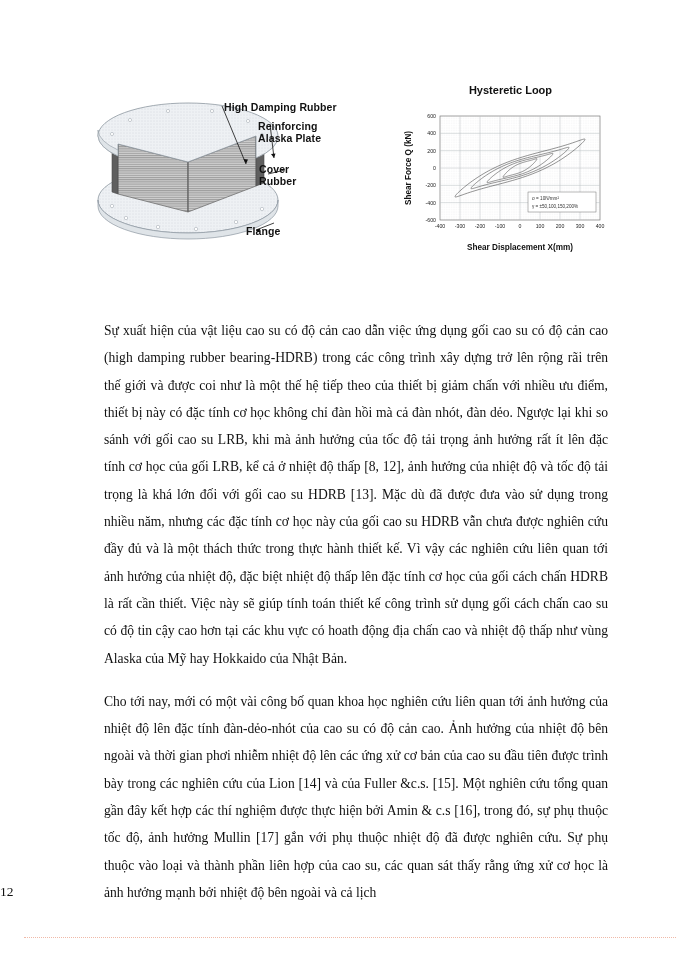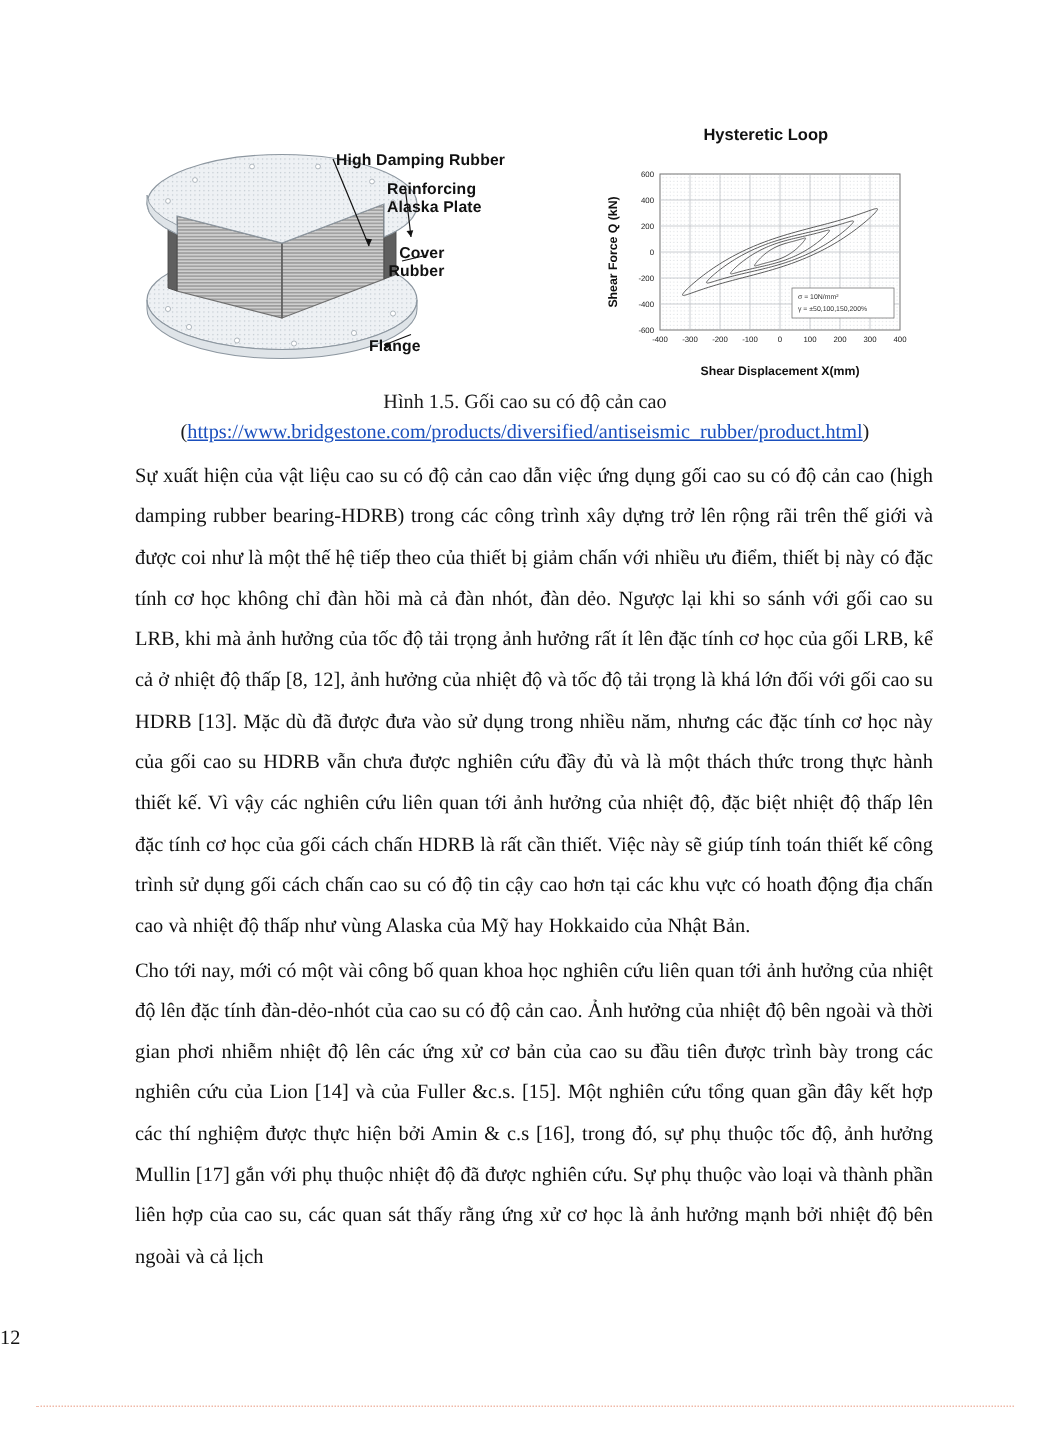--- a/index.html
+++ b/index.html
@@ -47,21 +47,21 @@
     font-family: "Liberation Sans", "DejaVu Sans", sans-serif;
     font-weight: bold;
     font-size: 10.5px;
     color: #111;
     line-height: 12px;
     letter-spacing: .1px;
     white-space: pre-line;
   }
   .lbl-hdr   { left: 128px; top: 23px; }
   .lbl-steel { left: 162px; top: 42px; }
-  .lbl-cover { left: 163px; top: 85px; text-align: right; }
+  .lbl-cover { left: 163px; top: 85px; }
   .lbl-flange{ left: 150px; top: 147px; }
 
   
   .chart-fig {
     position: absolute;
     left: 398px;
     top: 6px;
     width: 225px;
     height: 165px;
   }
@@ -120,21 +120,21 @@
     left: 88px;
     top: 301px;
     width: 536px;
     font-size: 13.6px;
     line-height: 27.3px;
     text-align: justify;
     text-justify: inter-word;
     color: #111;
   }
   .body-text p {
-    margin: 2px;
+    margin: 16px;
     text-align: justify;
   }
   .body-text p + p { margin-top: 0px; }
 
   
   .page-number {
     position: absolute;
     left: 0;
     top: 884px;
     width: 700px;
@@ -291,24 +291,20 @@
             <text id="leg2" class="legend-text" x="134" y="99.5">γ = ±50,100,150,200%</text>
           </g>
 
           <text class="axis-name" id="xlabel" x="122" y="142" text-anchor="middle">Shear Displacement X(mm)</text>
           <text class="axis-name" id="ylabel" x="13" y="60" text-anchor="middle" transform="rotate(-90 13 60)">Shear Force Q (kN)</text>
         </svg>
       </div>
     </div>
   </div>
 
-  <div class="caption">
-    <div>Hình 1.5. Gối cao su có độ cản cao</div>
-    <div class="caption-link-line"><span class="paren">(</span><span class="caption-link">https://www.bridgestone.com/products/diversified/antiseismic_rubber/product.html</span><span class="paren">)</span></div>
-  </div>
 
   <div class="body-text">
     <p>Sự xuất hiện của vật liệu cao su có độ cản cao dẫn việc ứng dụng gối cao su có độ cản cao (high damping rubber bearing-HDRB) trong các công trình xây dựng trở lên rộng rãi trên thế giới và được coi như là một thế hệ tiếp theo của thiết bị giảm chấn với nhiều ưu điểm, thiết bị này có đặc tính cơ học không chỉ đàn hồi mà cả đàn nhót, đàn dẻo. Ngược lại khi so sánh với gối cao su LRB, khi mà ảnh hưởng của tốc độ tải trọng ảnh hưởng rất ít lên đặc tính cơ học của gối LRB, kể cả ở nhiệt độ thấp [8, 12], ảnh hưởng của nhiệt độ và tốc độ tải trọng là khá lớn đối với gối cao su HDRB [13]. Mặc dù đã được đưa vào sử dụng trong nhiều năm, nhưng các đặc tính cơ học này của gối cao su HDRB vẫn chưa được nghiên cứu đầy đủ và là một thách thức trong thực hành thiết kế. Vì vậy các nghiên cứu liên quan tới ảnh hưởng của nhiệt độ, đặc biệt nhiệt độ thấp lên đặc tính cơ học của gối cách chấn HDRB là rất cần thiết. Việc này sẽ giúp tính toán thiết kế công trình sử dụng gối cách chấn cao su có độ tin cậy cao hơn tại các khu vực có hoath động địa chấn cao và nhiệt độ thấp như vùng Alaska của Mỹ hay Hokkaido của Nhật Bản.</p>
     <p>Cho tới nay, mới có một vài công bố quan khoa học nghiên cứu liên quan tới ảnh hưởng của nhiệt độ lên đặc tính đàn-dẻo-nhót của cao su có độ cản cao. Ảnh hưởng của nhiệt độ bên ngoài và thời gian phơi nhiễm nhiệt độ lên các ứng xử cơ bản của cao su đầu tiên được trình bày trong các nghiên cứu của Lion [14] và của Fuller &amp;c.s. [15]. Một nghiên cứu tổng quan gần đây kết hợp các thí nghiệm được thực hiện bởi Amin &amp; c.s [16], trong đó, sự phụ thuộc tốc độ, ảnh hưởng Mullin [17] gắn với phụ thuộc nhiệt độ đã được nghiên cứu. Sự phụ thuộc vào loại và thành phần liên hợp của cao su, các quan sát thấy rằng ứng xử cơ học là ảnh hưởng mạnh bởi nhiệt độ bên ngoài và cả lịch</p>
   </div>
 
   <div class="page-number">12</div>
 
   <div class="bottom-rule"></div>
 </div>

